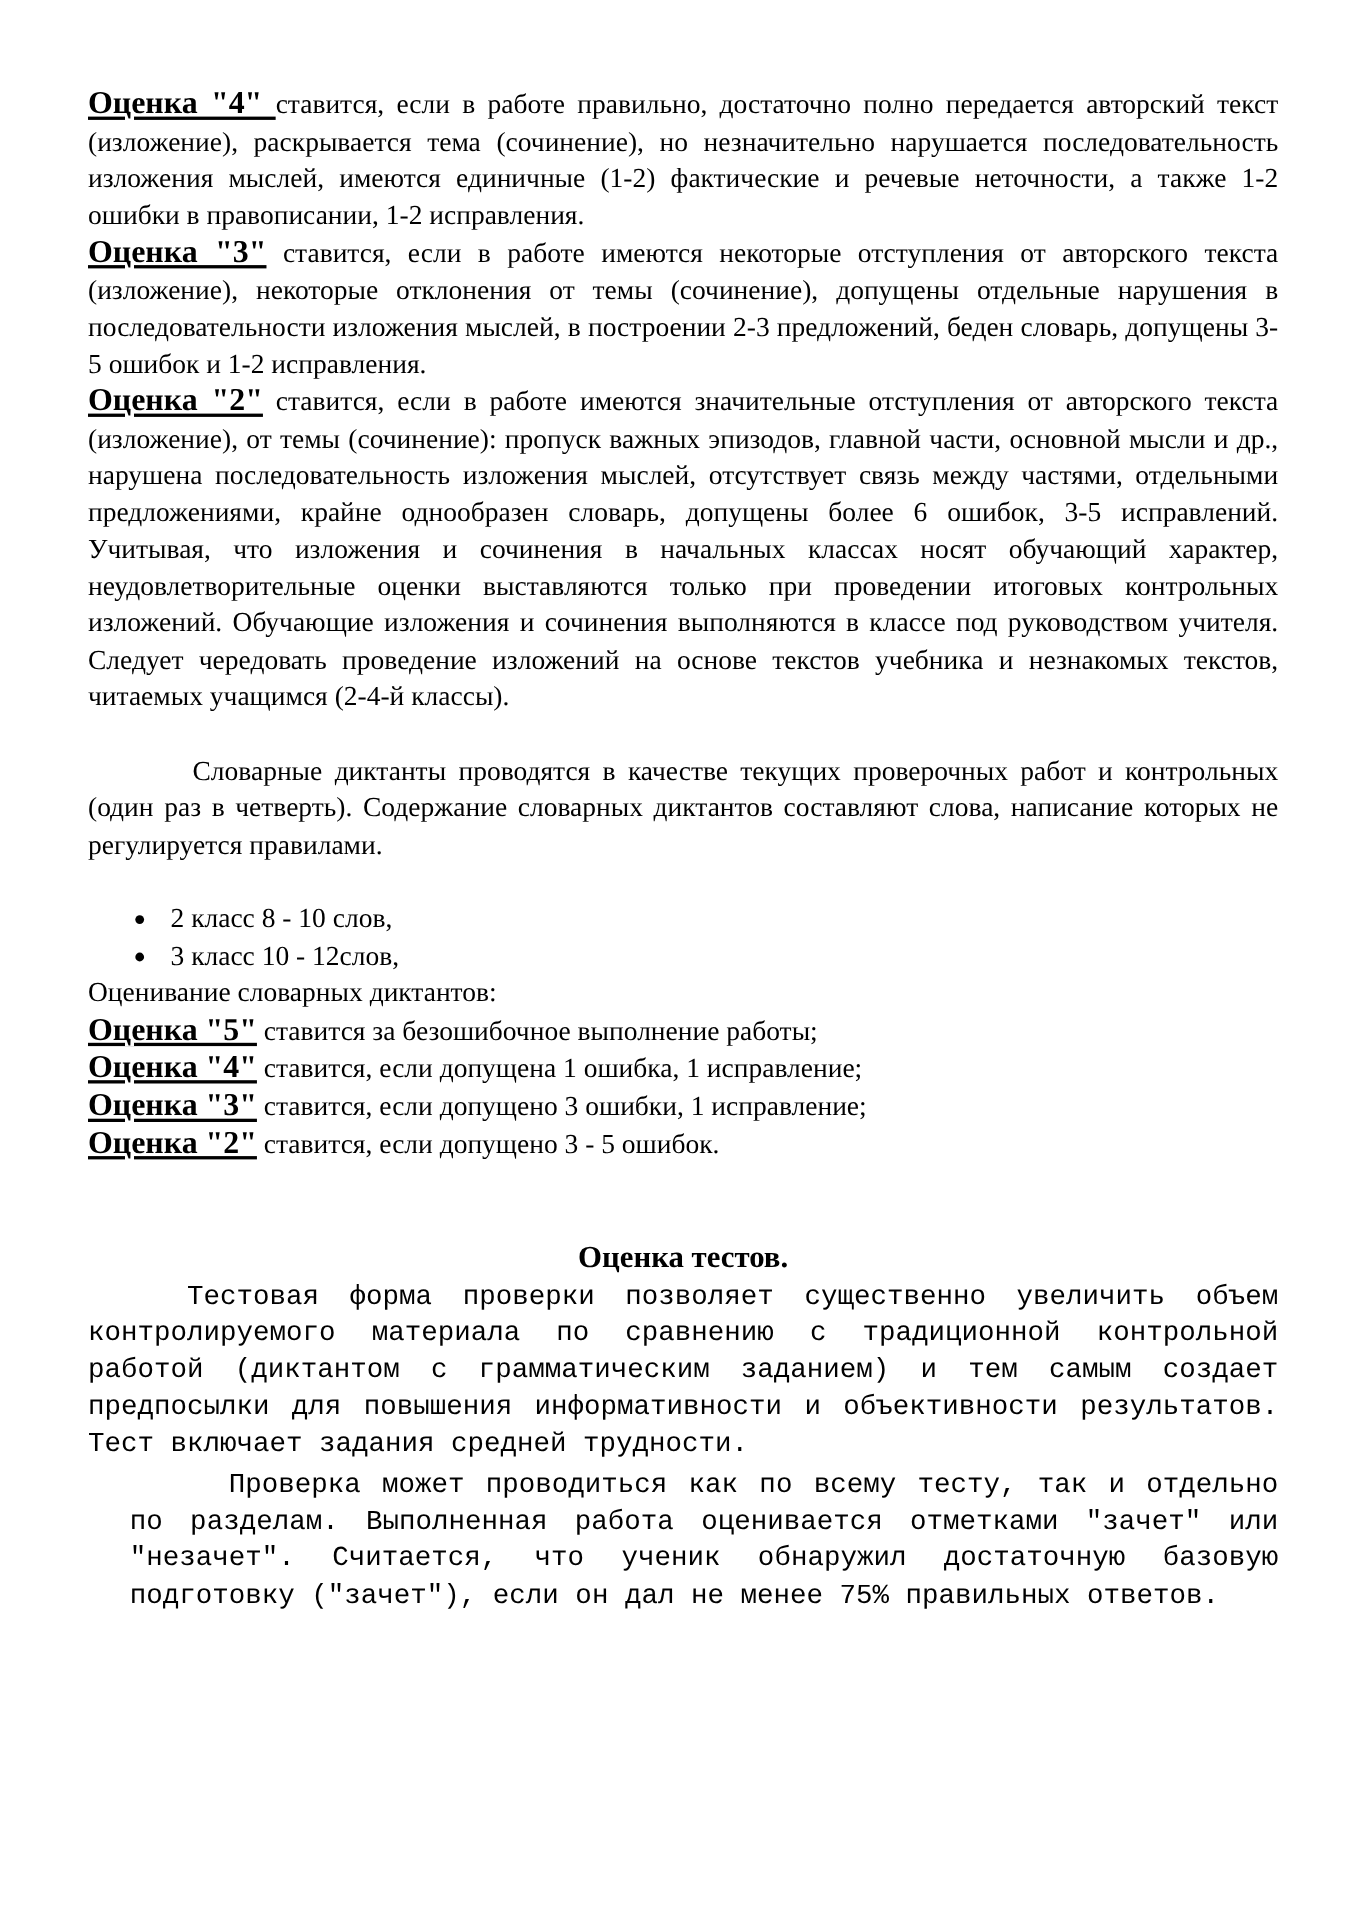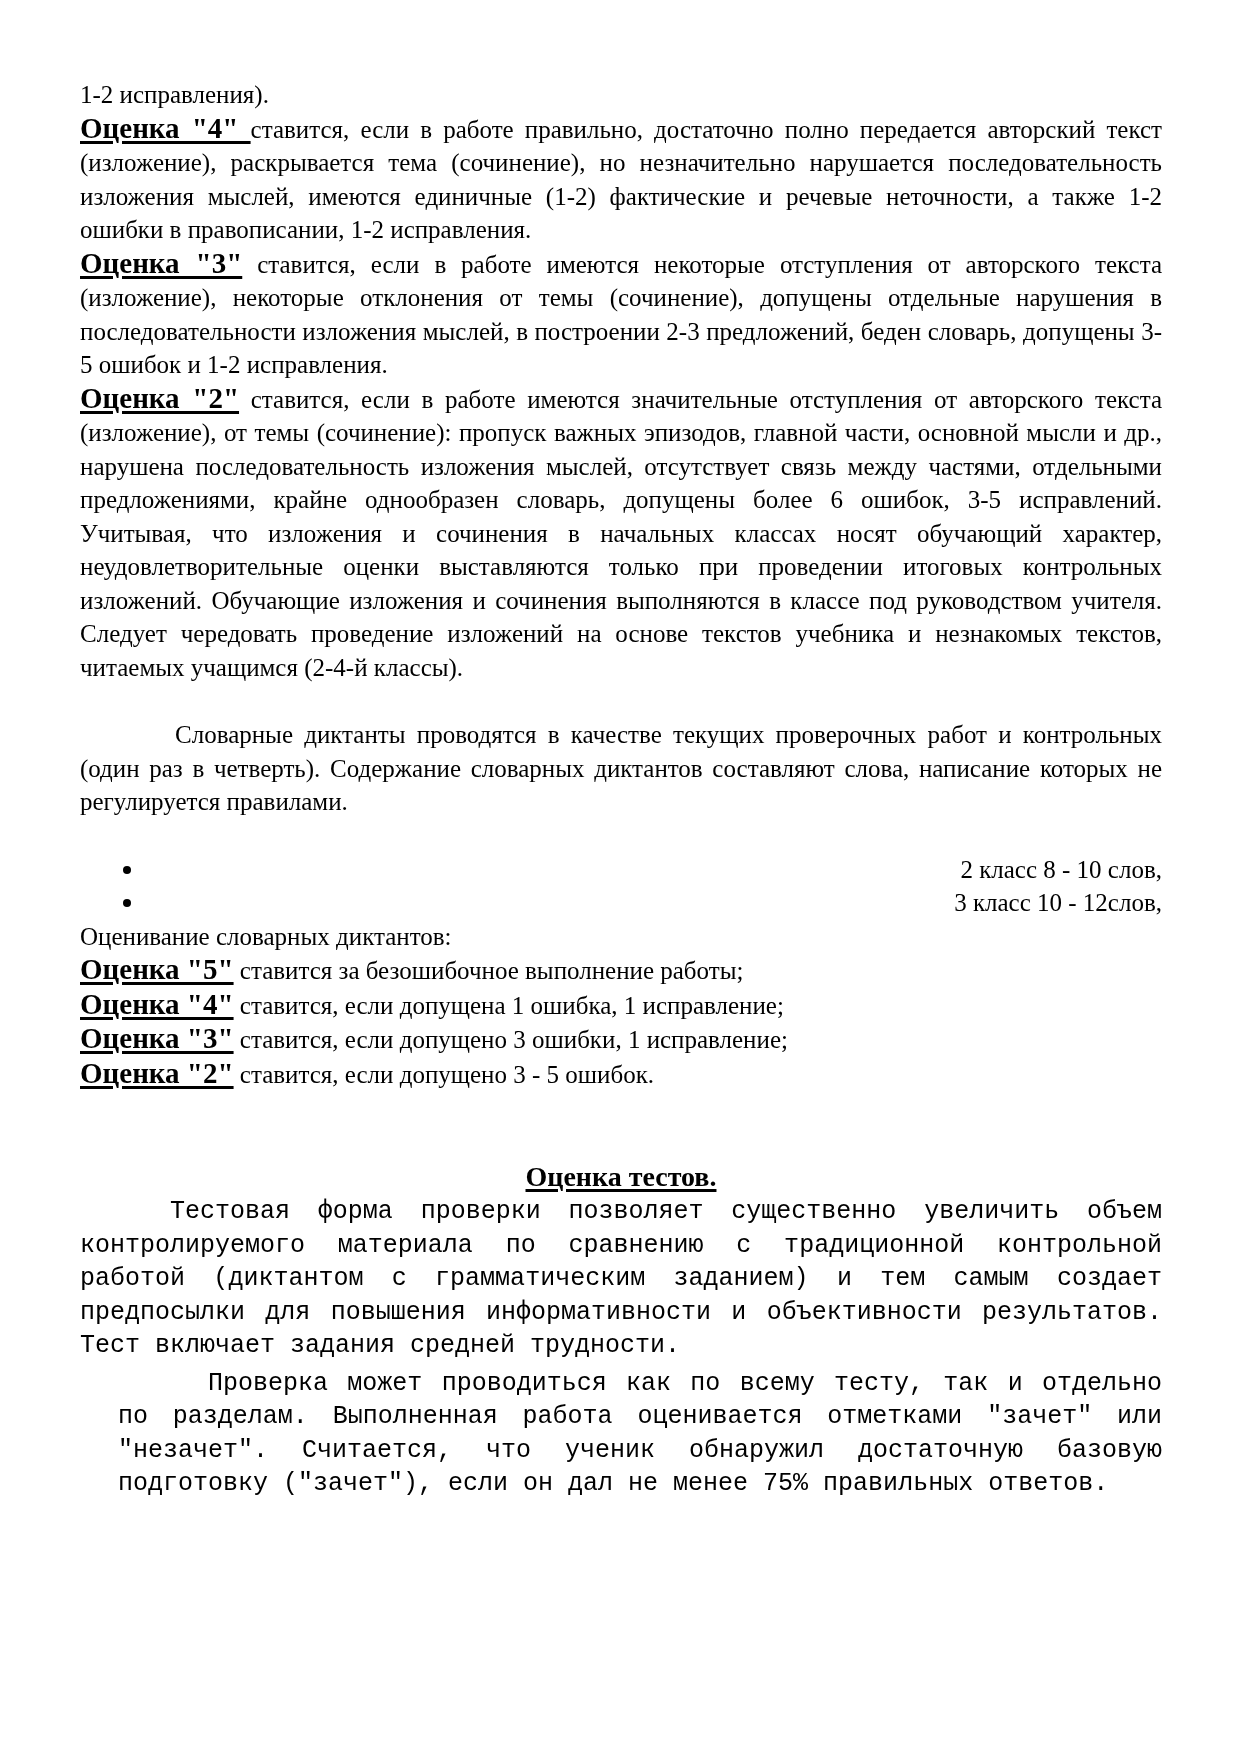--- a/index.html
+++ b/index.html
@@ -12,38 +12,37 @@
   .p { margin: 0; text-align: justify; }
   .grade {
     font-family: "Liberation Serif", serif;
     font-weight: bold; font-size: 29px; text-decoration: underline;
     text-decoration-thickness: 3px; text-underline-offset: 3px;
   }
   .indent { text-indent: 95px; }
   .indent-small { text-indent: 90px; font-family: Liberation Mono, monospace; }
   .gap { height: 34px; }
   .gap-big { height: 68px; }
-  ul.bullets { margin: 0; padding: 0; list-style: none; text-align: right; }
+  ul.bullets { margin: 0; padding: 0; list-style: none; }
   ul.bullets li { position: relative; padding-left: 75px; }
   ul.bullets li .dot {
     position: absolute; left: 43px; top: 13px; width: 8px; height: 8px;
     background: #000; border-radius: 50%;
   }
   .heading {
     text-align: center; font-weight: bold; font-size: 28px;
-    text-decoration: underline; text-decoration-thickness: 3px;
+    text-decoration-thickness: 3px;
     text-underline-offset: 3px; margin: 0; line-height: 36px;
   }
 </style>
 </head>
 <body>
 
 <div class="page">
 
-  <p class="p">1-2 исправления).</p>
 
   <p class="p"><span class="grade">Оценка "4" </span><span>ставится, если в работе правильно, достаточно полно передается авторский текст (изложение), раскрывается тема (сочинение), но незначительно нарушается последовательность изложения мыслей, имеются единичные (1-2) фактические и речевые неточности, а также 1-2 ошибки в правописании, 1-2 исправления.</span></p>
 
   <p class="p"><span class="grade">Оценка "3"</span><span> ставится, если в работе имеются некоторые отступления от авторского текста (изложение), некоторые отклонения от темы (сочинение), допущены отдельные нарушения в последовательности изложения мыслей, в построении 2-3 предложений, беден словарь, допущены 3-5 ошибок и 1-2 исправления.</span></p>
 
   <p class="p"><span class="grade">Оценка "2"</span><span> ставится, если в работе имеются значительные отступления от авторского текста (изложение), от темы (сочинение): пропуск важных эпизодов, главной части, основной мысли и др., нарушена последовательность изложения мыслей, отсутствует связь между частями, отдельными предложениями, крайне однообразен словарь, допущены более 6 ошибок, 3-5 исправлений. Учитывая, что изложения и сочинения в начальных классах носят обучающий характер, неудовлетворительные оценки выставляются только при проведении итоговых контрольных изложений. Обучающие изложения и сочинения выполняются в классе под руководством учителя. Следует чередовать проведение изложений на основе текстов учебника и незнакомых текстов, читаемых учащимся (2-4-й классы).</span></p>
 
   <div class="gap"></div>
 
   <p class="p indent">Словарные диктанты проводятся в качестве текущих проверочных работ и контрольных (один раз в четверть). Содержание словарных диктантов составляют слова, написание которых не регулируется правилами.</p>

